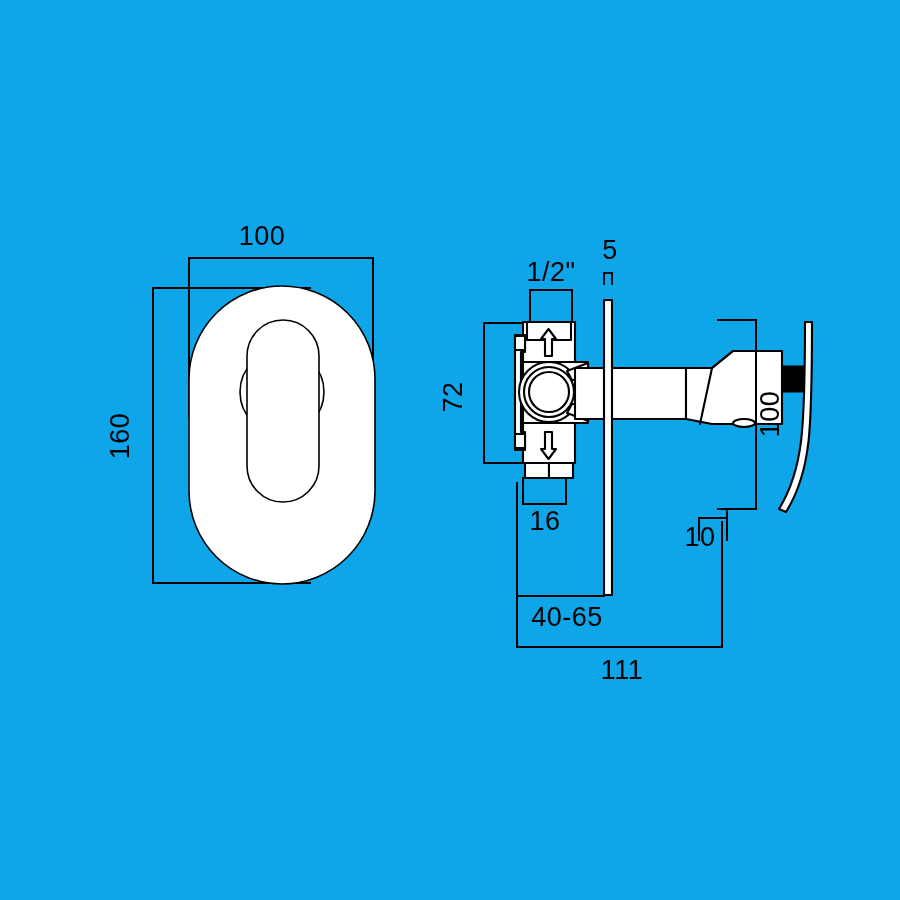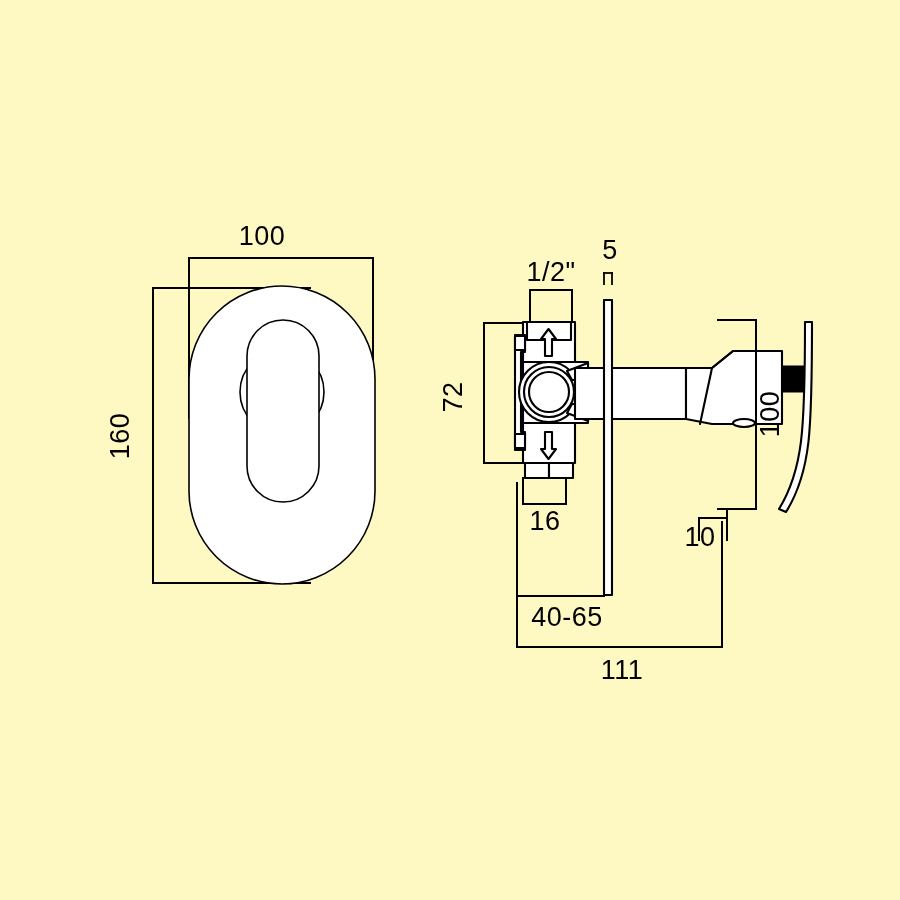--- a/index.html
+++ b/index.html
@@ -8,21 +8,21 @@
     padding: 0;
     background: #ffffff;
   }
   body {
     font-family: "Liberation Sans", sans-serif;
   }
   #drawing-root {
     position: relative;
     width: 900px;
     height: 900px;
-    background: #fef9c3;
+    background: #0ea5e9;
     overflow: hidden;
   }
   #drawing-svg {
     display: block;
     width: 900px;
     height: 900px;
   }
   .dim-text {
     font-family: "Liberation Sans", sans-serif;
     font-size: 27px;

